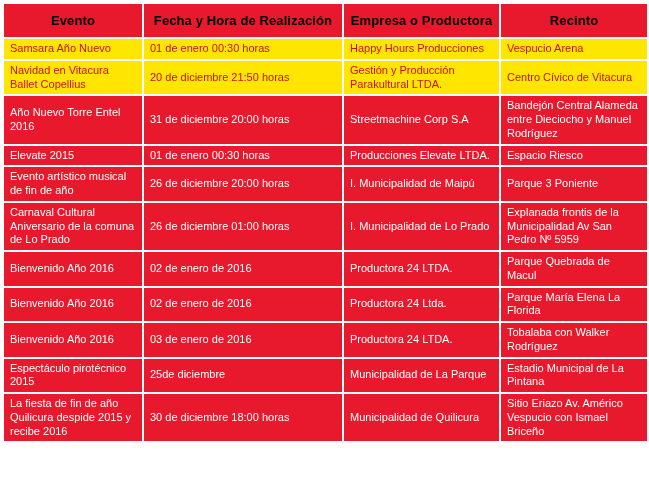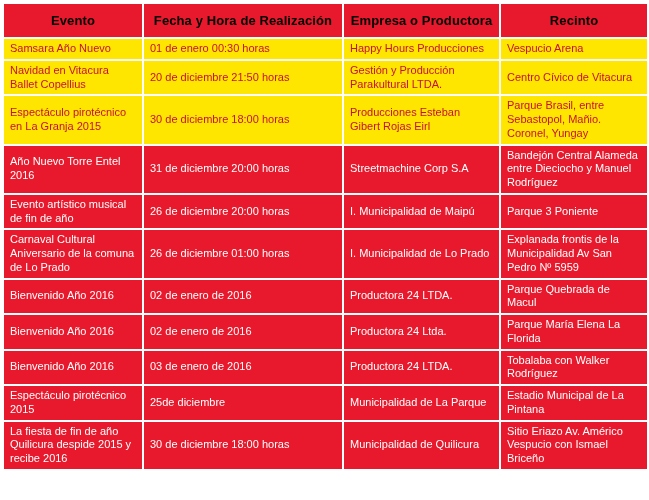--- a/index.html
+++ b/index.html
@@ -88,31 +88,31 @@
           <td class="c-date">01 de enero 00:30 horas</td>
           <td class="c-company">Happy Hours Producciones</td>
           <td class="c-venue">Vespucio Arena</td>
         </tr>
         <tr class="row-yellow">
           <td class="c-event">Navidad en Vitacura Ballet Copellius</td>
           <td class="c-date">20 de diciembre 21:50 horas</td>
           <td class="c-company">Gestión y Producción Parakultural LTDA.</td>
           <td class="c-venue">Centro Cívico de Vitacura</td>
         </tr>
-        <tr class="row-yellow">
-          <td class="c-event">Espectáculo pirotécnico en La Granja 2015</td>
-          <td class="c-date">30 de diciembre 18:00 horas</td>
-          <td class="c-company">Producciones Esteban Gibert Rojas Eirl</td>
-          <td class="c-venue">Parque Brasil, entre Sebastopol, Mañio. Coronel, Yungay</td>
-        </tr>
         <tr class="row-red">
           <td class="c-event">Año Nuevo Torre Entel 2016</td>
           <td class="c-date">31 de diciembre 20:00 horas</td>
           <td class="c-company">Streetmachine Corp S.A</td>
           <td class="c-venue">Bandejón Central Alameda entre Dieciocho y Manuel Rodríguez</td>
+        </tr>
+        <tr class="row-red">
+          <td class="c-event">Elevate 2015</td>
+          <td class="c-date">01 de enero 00:30 horas</td>
+          <td class="c-company">Producciones Elevate LTDA.</td>
+          <td class="c-venue">Espacio Riesco</td>
         </tr>
         <tr class="row-red">
           <td class="c-event">Evento artístico musical de fin de año</td>
           <td class="c-date">26 de diciembre 20:00 horas</td>
           <td class="c-company">I. Municipalidad de Maipú</td>
           <td class="c-venue">Parque 3 Poniente</td>
         </tr>
         <tr class="row-red">
           <td class="c-event">Carnaval Cultural Aniversario de la comuna de Lo Prado</td>
           <td class="c-date">26 de diciembre 01:00 horas</td>

